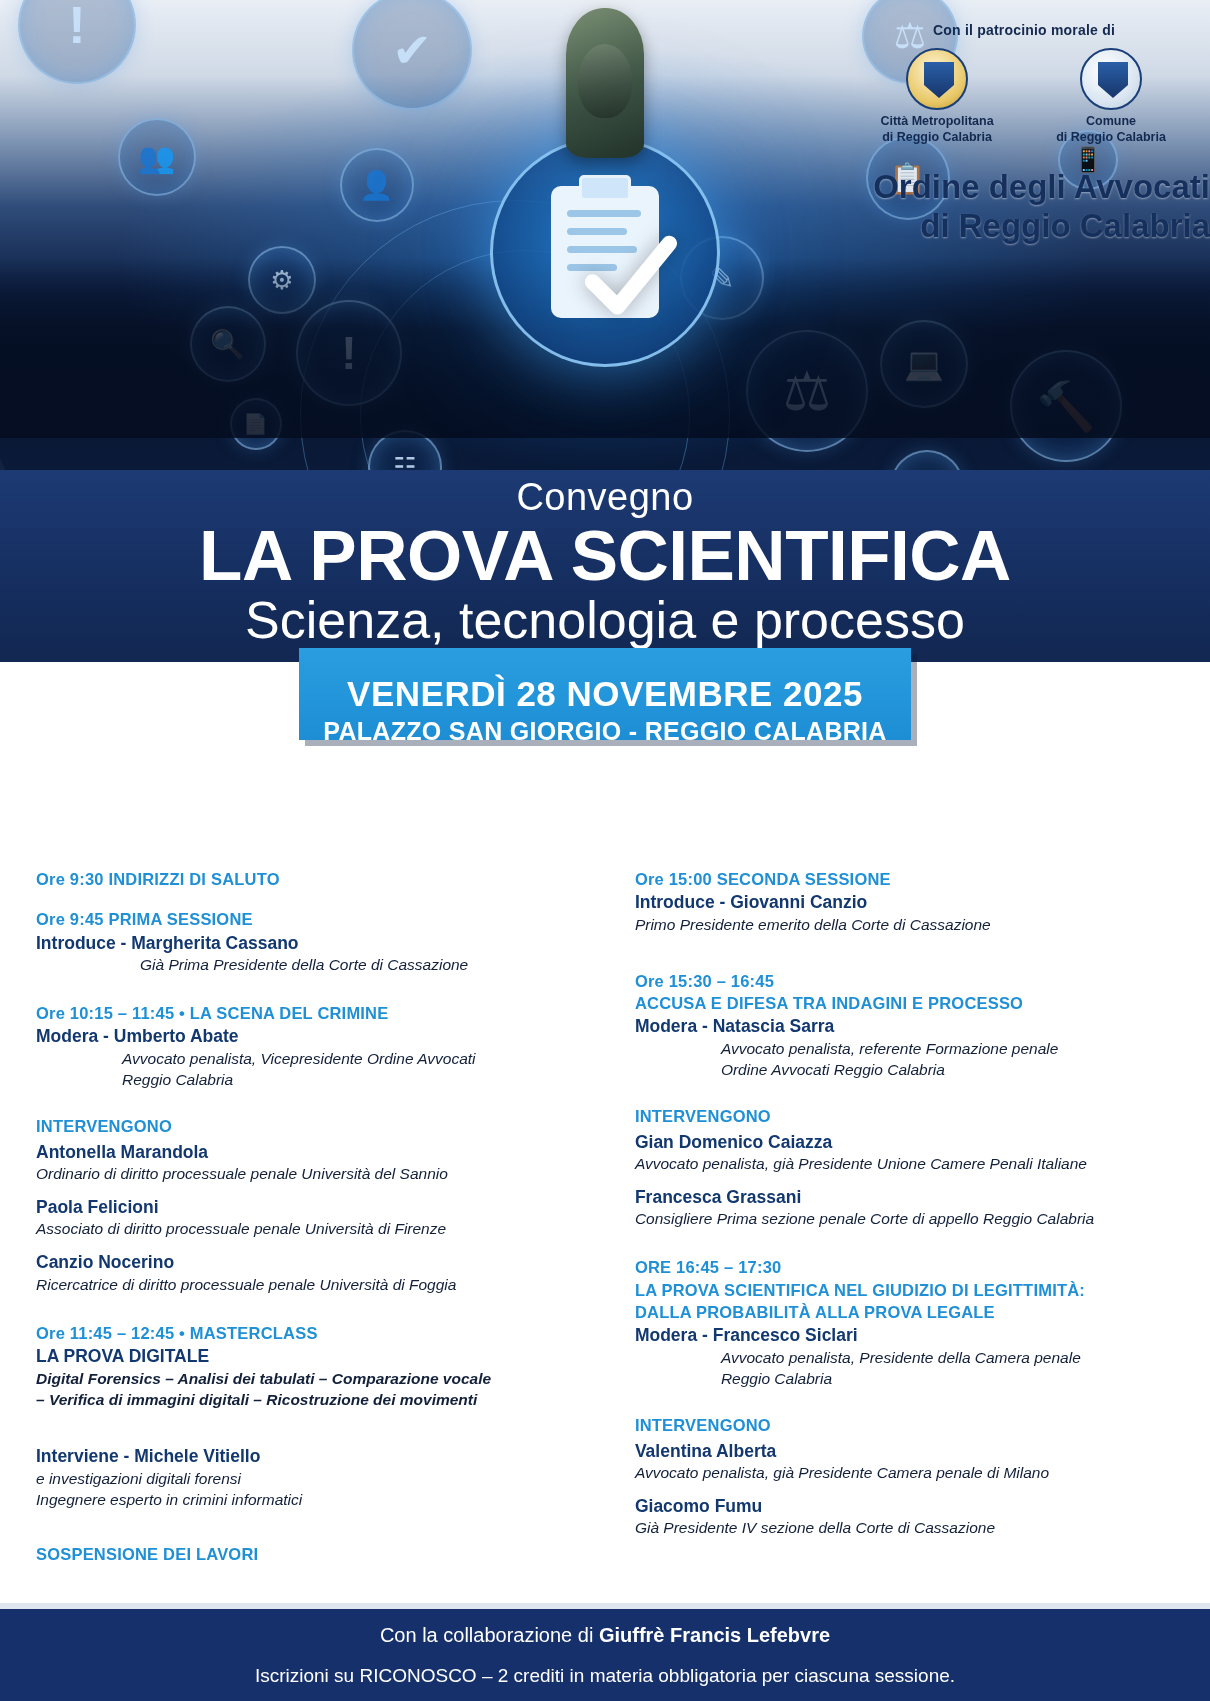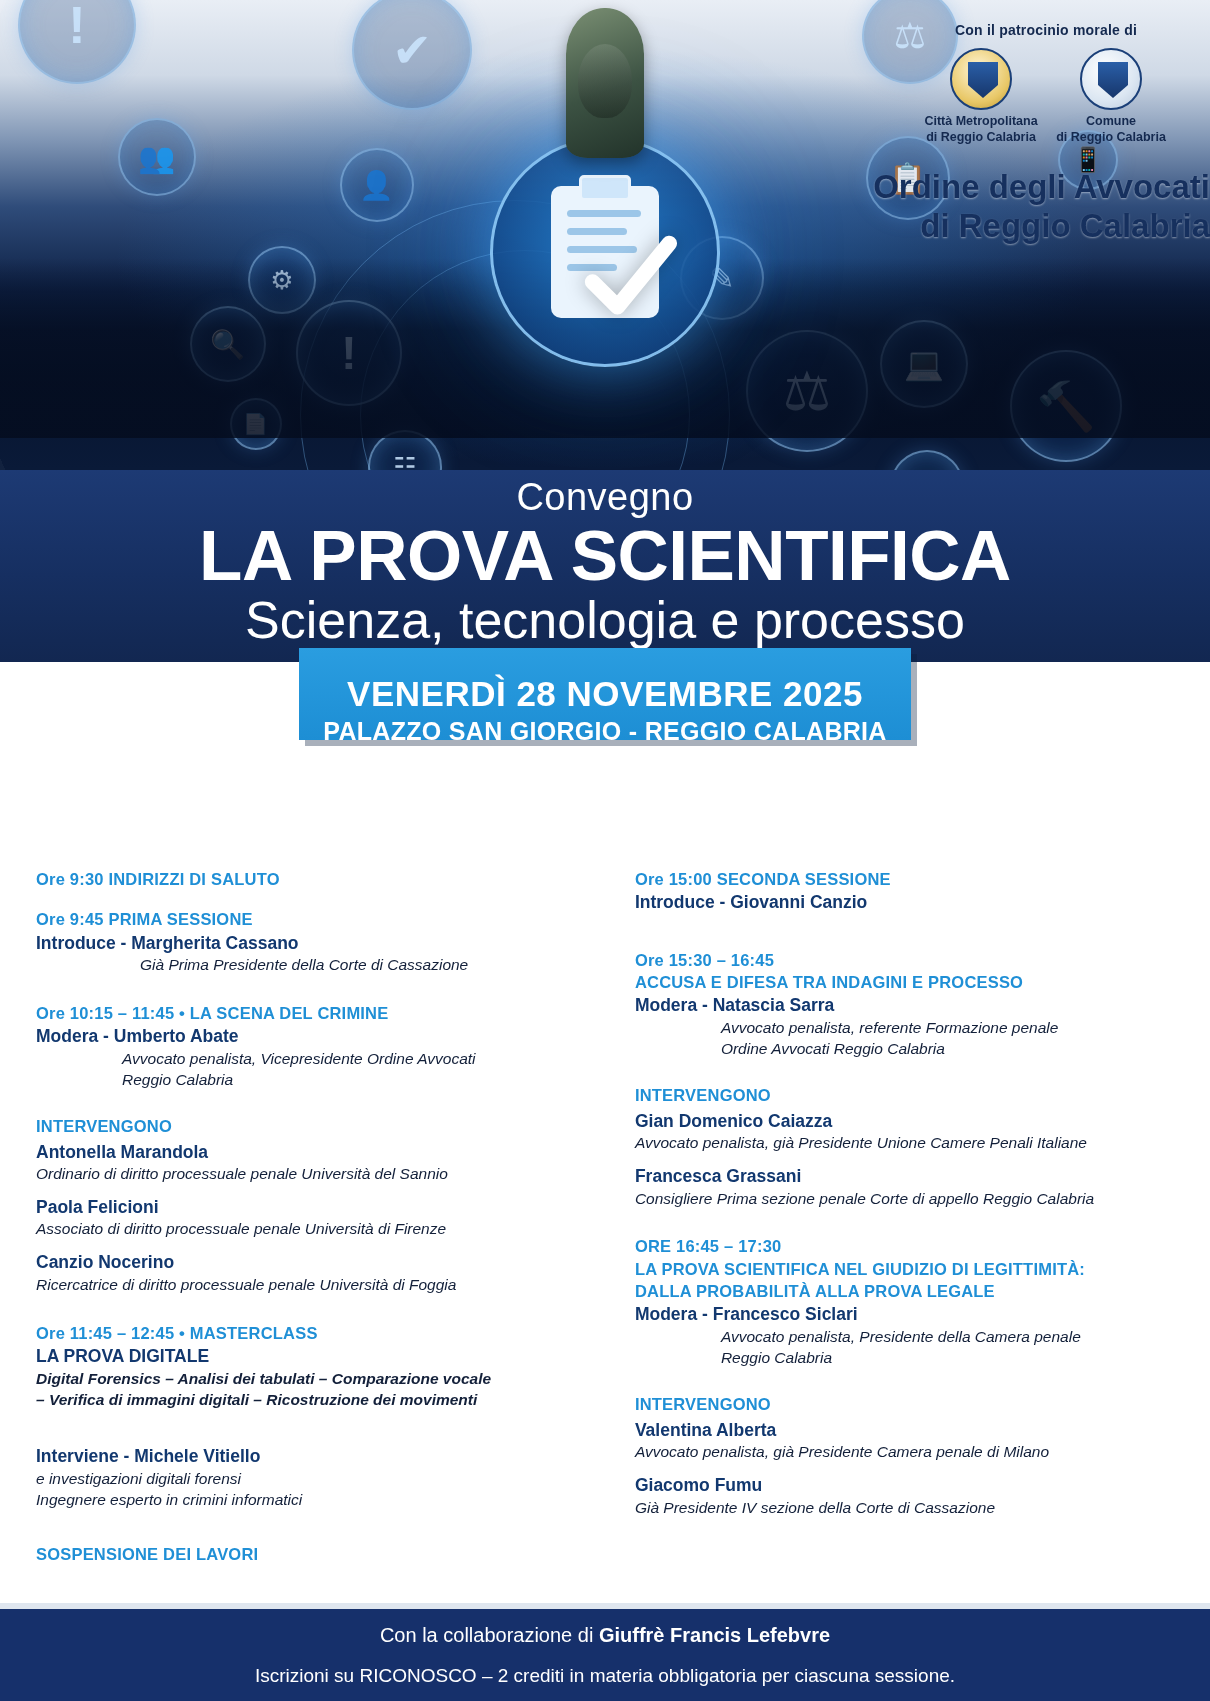--- a/index.html
+++ b/index.html
@@ -93,21 +93,21 @@
     position: absolute; left: 0; right: 0; top: 168px;
     text-align: right;
     color: #16305e;
     font-size: 33px; font-weight: bold; line-height: 1.18;
     text-shadow: 0 1px 2px rgba(255,255,255,.45);
   }
 
   
   .patronage { position: absolute; right: 34px; top: 22px; text-align: center; color: #14294f; }
   .patronage-title { font-size: 14px; font-weight: bold; letter-spacing: .2px; }
-  .crests { display: flex; justify-content: center; margin-top: 10px; }
+  .crests { display: flex; gap: 44px; justify-content: center; margin-top: 10px; }
   .crest-col { width: 130px; text-align: center; }
   .crest {
     width: 62px; height: 62px; margin: 0 auto 4px;
     border-radius: 50%;
     background: radial-gradient(circle at 40% 35%, #ffffff, #dbe6f2 60%, #b9c9dc);
     border: 2px solid #1a3f78;
     position: relative; overflow: hidden;
   }
   .crest.gold { background: radial-gradient(circle at 45% 35%, #fff6d8, #e8c766 65%, #b8922f); border-color:#1a3f78; }
   .crest::after {
@@ -311,20 +311,21 @@
     <div class="blk">
       <div class="itv">SOSPENSIONE DEI LAVORI</div>
     </div>
   </div>
 
   <div class="col right">
 
     <div class="blk">
       <div class="hd">Ore 15:00 SECONDA SESSIONE</div>
       <div class="nm">Introduce - Giovanni Canzio</div>
+      <div class="rl">Primo Presidente emerito della Corte di Cassazione</div>
     </div>
 
     <div class="gap-m"></div>
 
     <div class="blk">
       <div class="hd">Ore 15:30 – 16:45</div>
       <div class="hd">ACCUSA E DIFESA TRA INDAGINI E PROCESSO</div>
       <div class="nm">Modera - Natascia Sarra</div>
       <div class="rl indent2">Avvocato penalista, referente Formazione penale</div>
       <div class="rl indent2">Ordine Avvocati Reggio Calabria</div>

